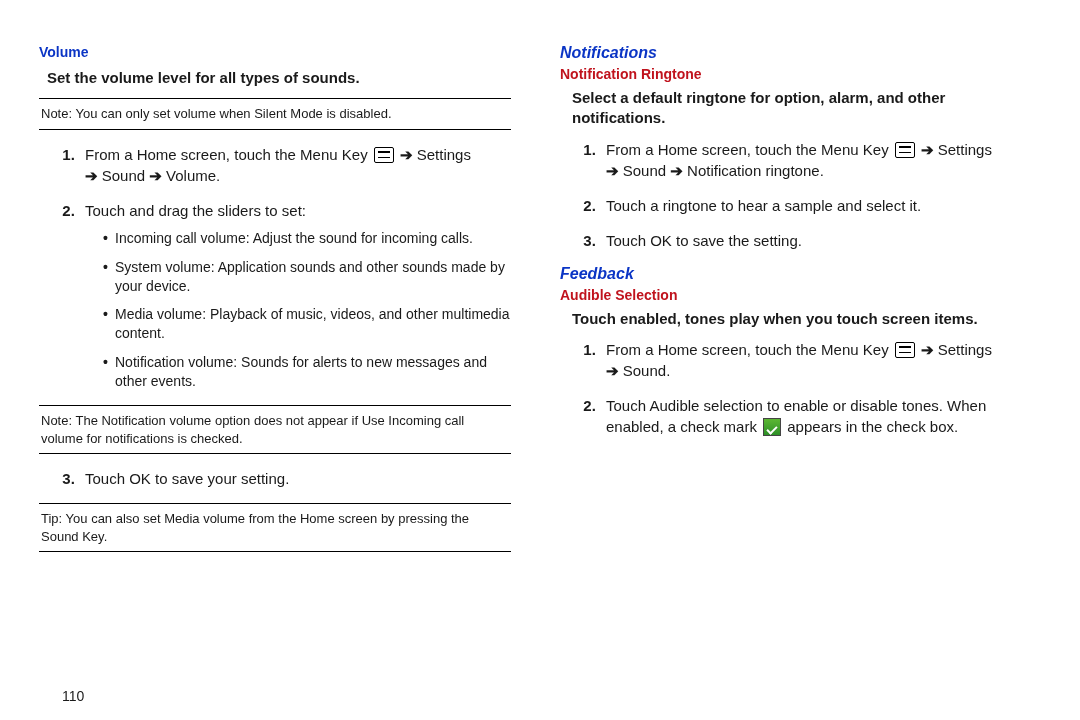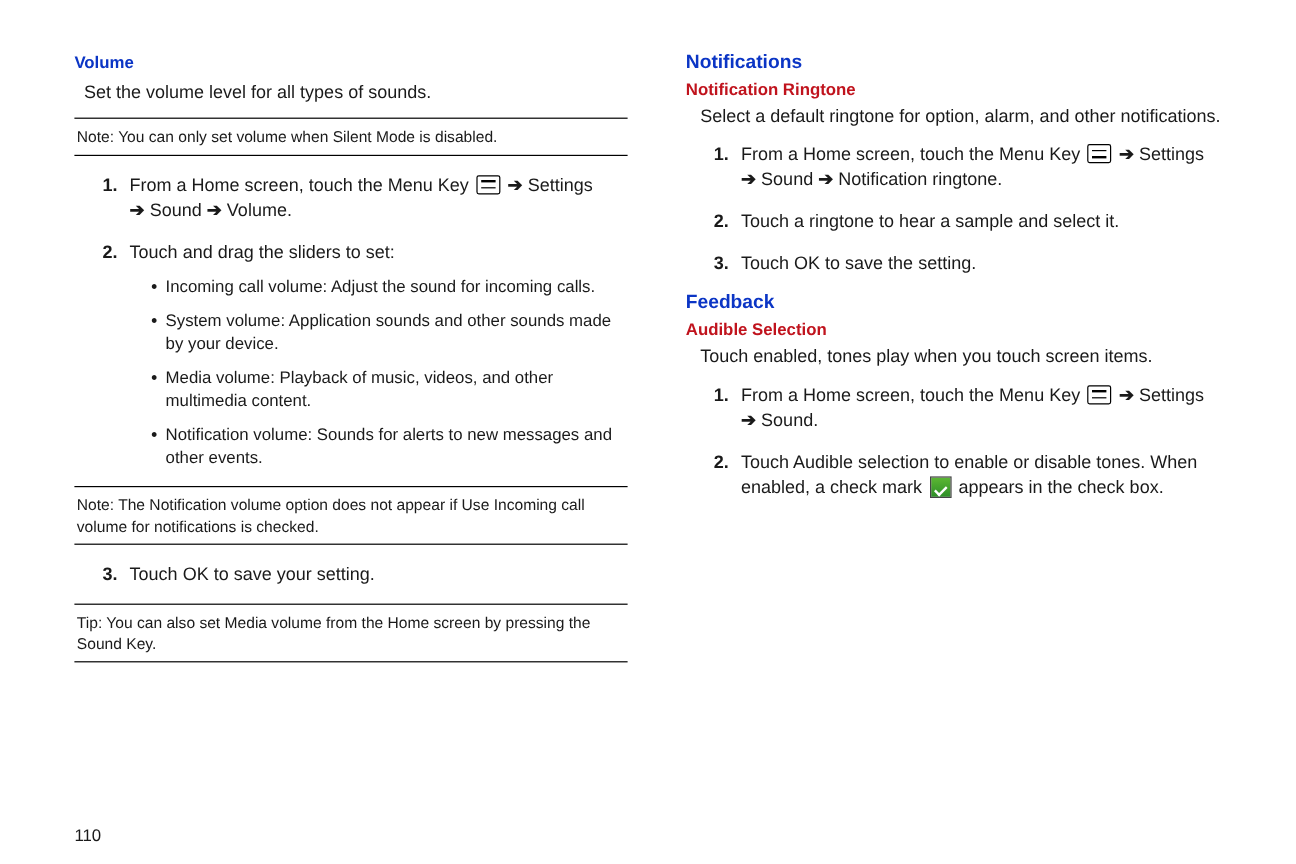--- a/index.html
+++ b/index.html
@@ -8,48 +8,50 @@
     font-family: Arial, Helvetica, sans-serif;
     font-size: 15px;
     color: #1a1a1a;
     width: 1080px;
     height: 720px;
     box-sizing: border-box;
     position: relative;
   }
   .page {
     display: flex;
-    padding: 40px 48px 0 62px;
+    padding: 40px 48px 0 39px;
     gap: 49px;
   }
   .col {
     flex: 1;
     min-width: 0;
   }
   .h-blue {
     color: #0b35c5;
     font-weight: bold;
     font-size: 14px;
     margin: 4px 0 8px;
   }
   .h-blue-italic {
     color: #0b35c5;
     font-weight: bold;
+    font-style: italic;
     font-size: 16px;
     margin: 4px 0 4px;
   }
   .h-red {
     color: #c0131d;
     font-weight: bold;
     font-size: 14px;
     margin: 2px 0 6px;
   }
   p.body {
     margin: 4px 0 10px 8px;
     line-height: 1.35;
+    font-weight: bold;
   }
   .note-box {
     border-top: 1px solid #000;
     border-bottom: 1px solid #000;
     padding: 6px 2px;
     margin: 10px 0 14px 0;
     font-size: 13px;
     line-height: 1.35;
   }
   ol.steps {

